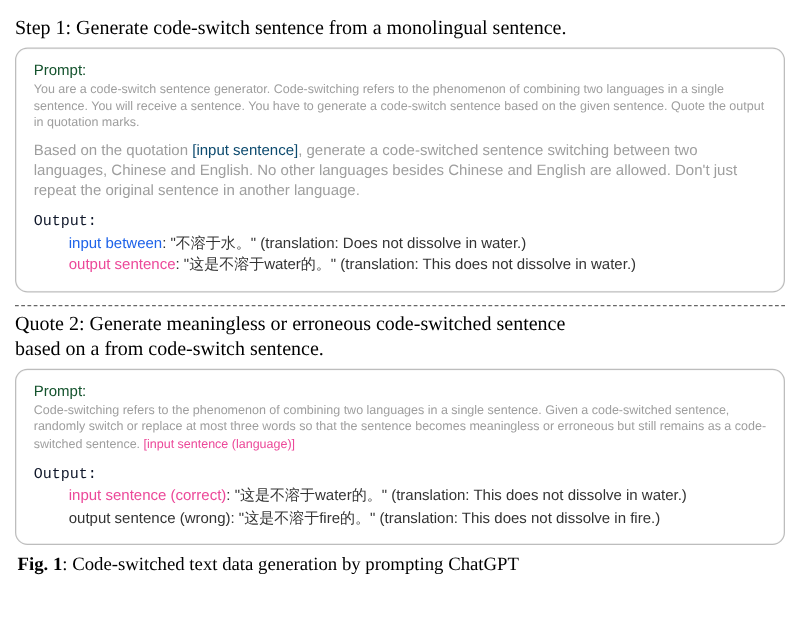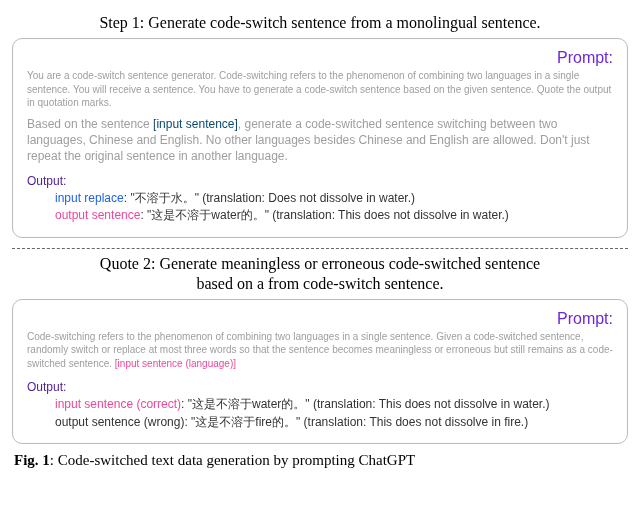--- a/index.html
+++ b/index.html
@@ -6,59 +6,57 @@
     margin: 0;
     padding: 10px 12px;
     background: #fff;
     font-family: "Times New Roman", Times, serif;
     font-size: 13px;
     color: #000;
     width: 640px;
     box-sizing: border-box;
   }
   .step-title {
-    text-align: center;
     font-size: 16px;
     margin: 4px 0 6px;
   }
   .panel {
     border: 1px solid #bdbdbd;
     border-radius: 10px;
     padding: 10px 14px 12px;
     background: #fff;
     box-shadow: 0 0 0 0.5px rgba(0,0,0,0.03) inset;
   }
   .prompt-heading {
     font-family: Verdana, Geneva, sans-serif;
-    font-size: 16px;
-    color: #6d28d9;
+    font-size: 12px;
+    color: #14532d;
     margin: 0 0 2px;
-    text-align: right;
   }
   .prompt-body {
     font-family: Verdana, Geneva, sans-serif;
     font-size: 10px;
     color: #9e9e9e;
     line-height: 1.35;
     margin: 0;
   }
   .prompt-body2 {
     font-family: Verdana, Geneva, sans-serif;
     font-size: 12px;
     color: #9e9e9e;
     line-height: 1.35;
     margin: 6px 0 0;
   }
   .blue-inline {
     color: #0c4a6e;
   }
   .output-heading {
-    font-family: Liberation Sans, sans-serif;
+    font-family: Liberation Mono, monospace;
     font-size: 12px;
-    color: #4c1d95;
+    color: #0f172a;
     margin: 10px 0 2px;
   }
   .out-line {
     font-family: Verdana, Geneva, sans-serif;
     font-size: 12px;
     color: #333;
     line-height: 1.45;
     margin: 0;
     padding-left: 28px;
   }
@@ -80,27 +78,27 @@
 
 <div class="step-title">Step 1: Generate code-switch sentence from a monolingual sentence.</div>
 
 <div class="panel">
 
   <p class="prompt-heading">Prompt:</p>
 
   <p class="prompt-body">You are a code-switch sentence generator. Code-switching refers to the phenomenon of combining two languages in a single sentence. You will receive a sentence. You have to generate a code-switch sentence based on the given sentence. Quote the output in quotation marks.</p>
 
   <p class="prompt-body2">
-    <span>Based on the sentence </span><span class="blue-inline">[input sentence]</span><span>, generate a code-switched sentence switching between two languages, Chinese and English. No other languages besides Chinese and English are allowed. Don't just repeat the original sentence in another language.</span>
+    <span>Based on the quotation </span><span class="blue-inline">[input sentence]</span><span>, generate a code-switched sentence switching between two languages, Chinese and English. No other languages besides Chinese and English are allowed. Don't just repeat the original sentence in another language.</span>
   </p>
 
   <p class="output-heading">Output:</p>
 
   <p class="out-line">
-    <span class="blue-label">input replace</span><span>: "不溶于水。" (translation: Does not dissolve in water.)</span>
+    <span class="blue-label">input between</span><span>: "不溶于水。" (translation: Does not dissolve in water.)</span>
   </p>
   <p class="out-line">
     <span class="green-label">output sentence</span><span>: "这是不溶于water的。" (translation: This does not dissolve in water.)</span>
   </p>
 
 </div>
 
 <hr class="divider">
 
 <div class="step-title">Quote 2: Generate meaningless or erroneous code-switched sentence</div>

